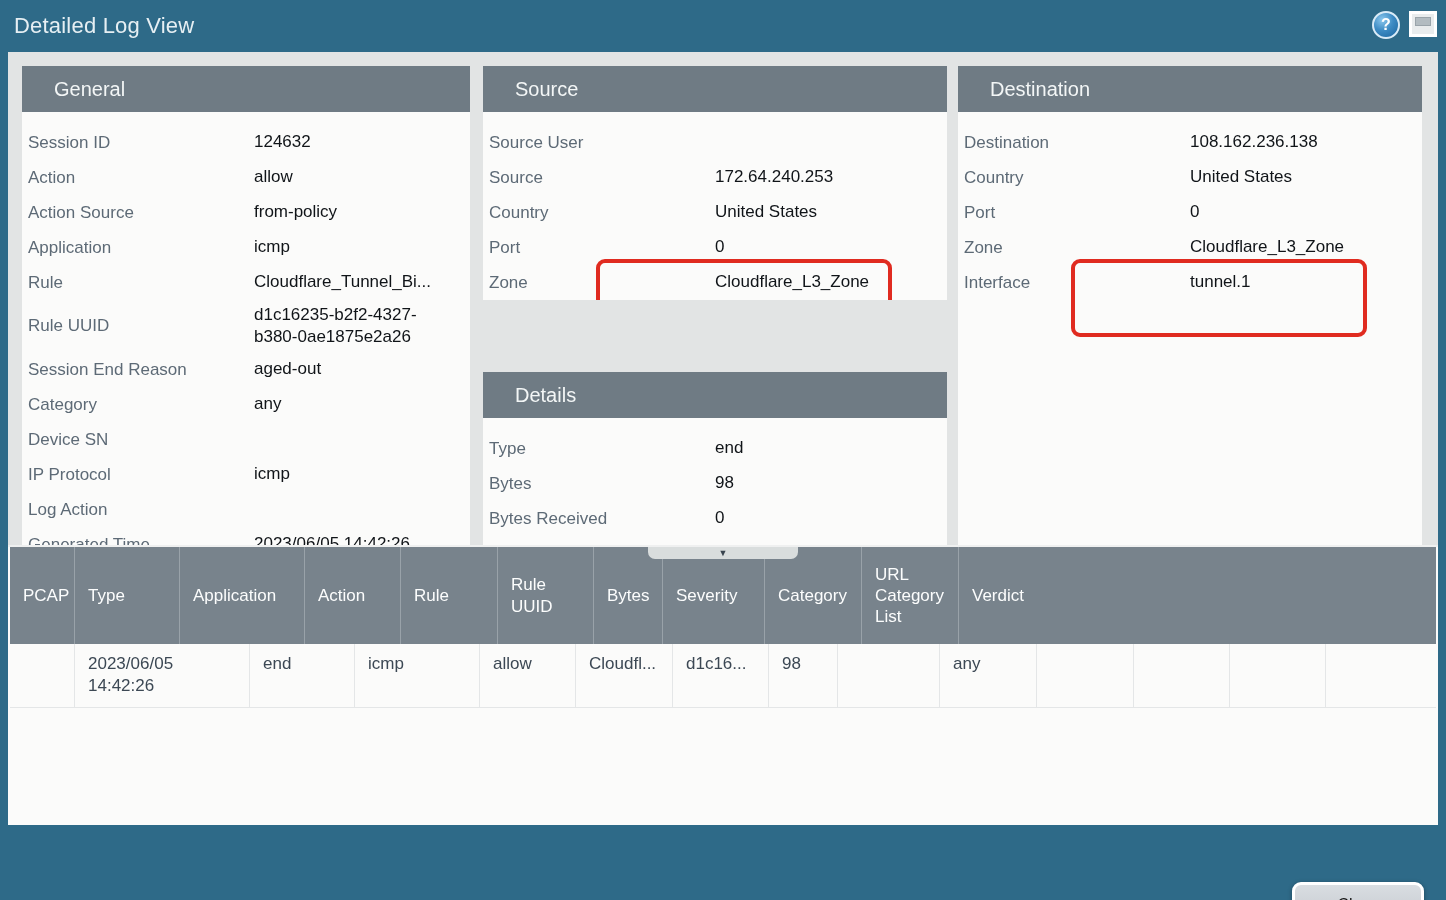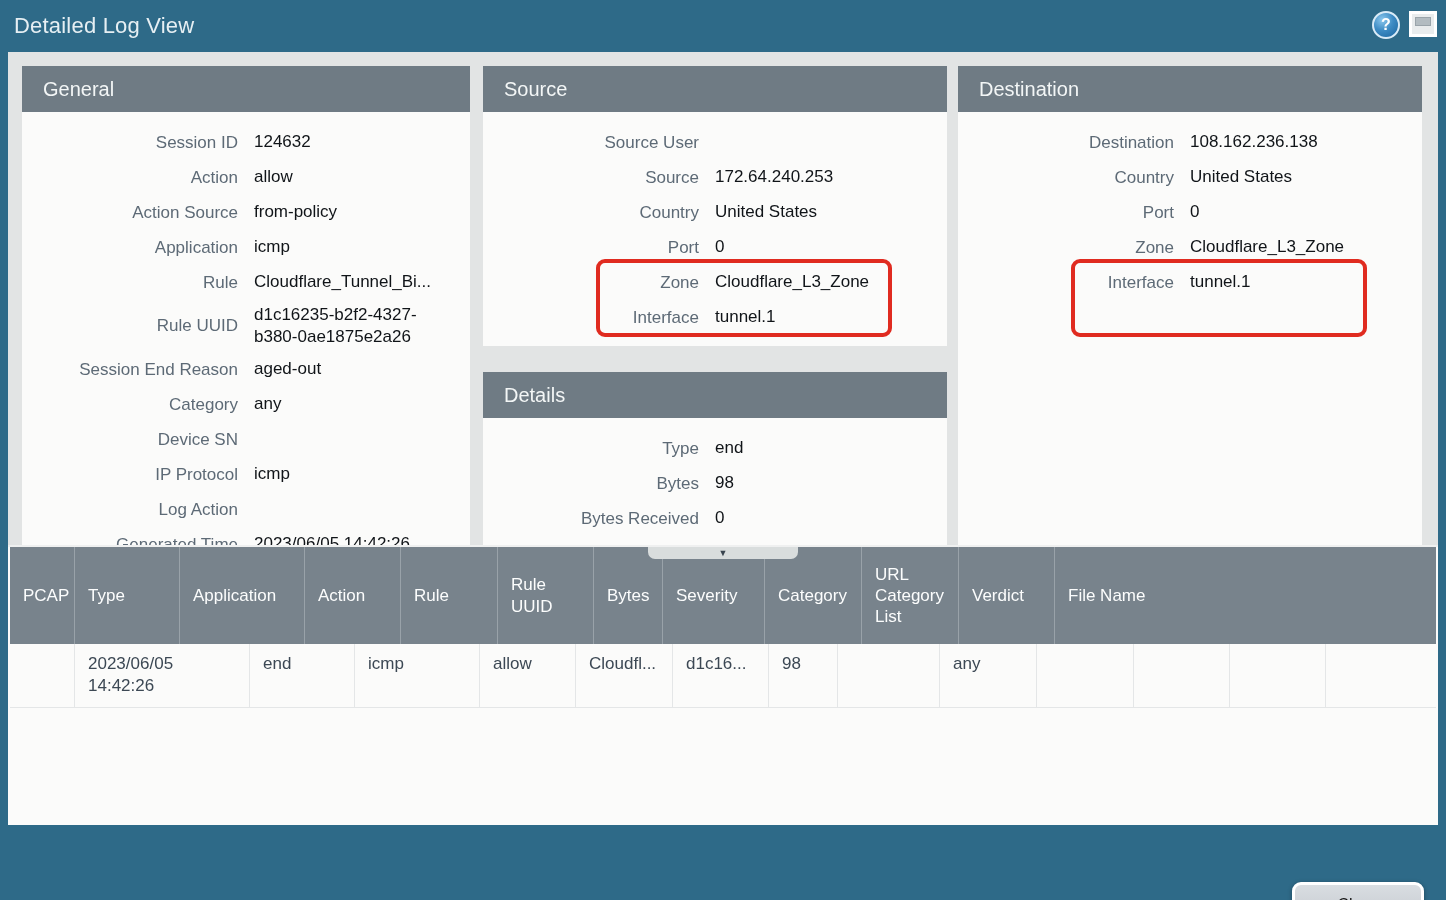--- a/index.html
+++ b/index.html
@@ -25,29 +25,29 @@
   }
   .win-btn .inner { margin:3px auto 0; width:16px; height:9px; background:#B3BCC1; border:1px solid #9AA4AA; }
   
   .content {
     position:absolute; left:8px; top:52px; width:1430px; height:773px;
     background:#E2E4E4; overflow:hidden;
   }
   .panel { position:absolute; overflow:hidden; }
   .panel-header {
     height:46px; background:#6F7B84; color:#F3F6F6; font-size:20px;
-    display:flex; align-items:center; padding-left:21px;
+    display:flex; align-items:center; padding-left:32px;
   }
   .panel-body { position:relative; background:#FBFBFA; padding:13px 16px 0 6px; height:calc(100% - 46px); }
   .frow { display:flex; min-height:35px; align-items:center; }
   .frow.tall { min-height:52px; }
-  .flabel { width:210px; text-align:right; color:#5D6A76; font-size:17px; flex:none; }
+  .flabel { width:210px; text-align:left; color:#5D6A76; font-size:17px; flex:none; }
   .fvalue { margin-left:16px; color:#101418; font-size:17px; max-width:188px; line-height:1.3; }
   .panel-general { left:14px; top:14px; width:448px; height:479px; }
-  .panel-source { left:475px; top:14px; width:464px; height:280px; }
+  .panel-source { left:475px; top:14px; width:464px; height:234px; }
   .panel-details { left:475px; top:320px; width:464px; height:173px; }
   .panel-destination { left:950px; top:14px; width:464px; height:479px; }
   .red-box {
     position:absolute; left:113px; top:147px; width:296px; height:78px;
     border:4px solid #E02B20; border-radius:9px; pointer-events:none;
   }
   
   .logtable {
     position:absolute; left:8px; top:545px; width:1430px; height:280px;
     background:#FBFBFA; border-top:2px solid #EFF0F0;
@@ -260,23 +260,20 @@
         <span>Severity</span>
       </div>
     <div class="th c9">
         <span>Category</span>
       </div>
     <div class="th c10">
         <span>URL Category List</span>
       </div>
     <div class="th c11">
         <span>Verdict</span>
-      </div>
-    <div class="th c13">
-        <span>File Name</span>
       </div>
   </div>
   <div class="trow">
     <div class="td c0"></div>
     <div class="td c1">2023/06/05 14:42:26</div>
     <div class="td c2">end</div>
     <div class="td c3">icmp</div>
     <div class="td c4">allow</div>
     <div class="td c5">Cloudfl...</div>
     <div class="td c6">d1c16...</div>

